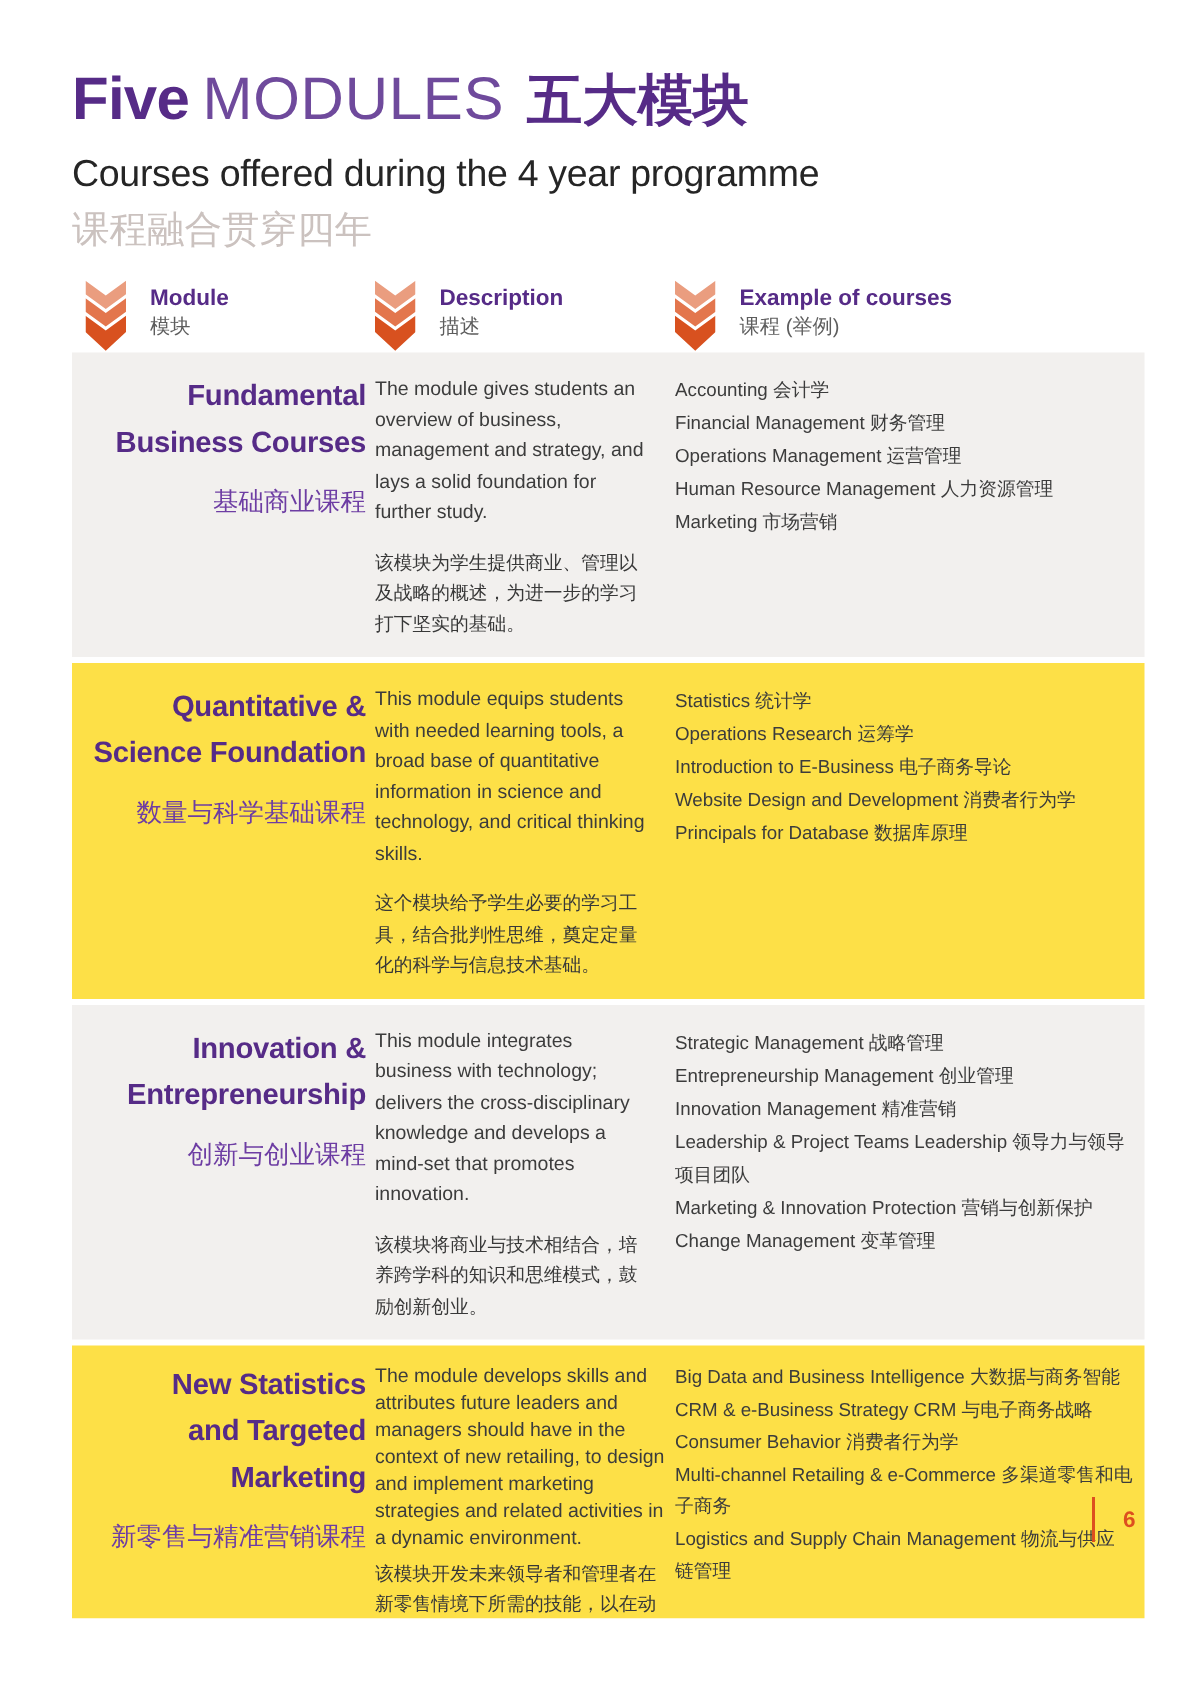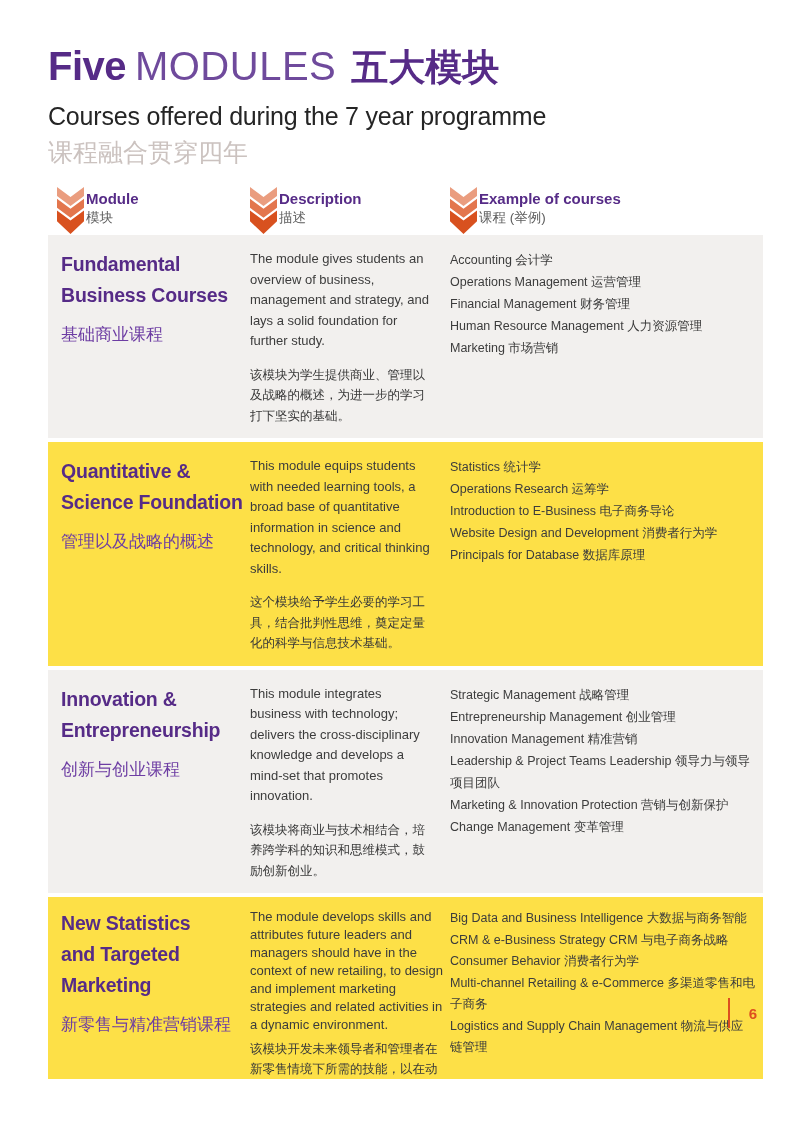--- a/index.html
+++ b/index.html
@@ -17,41 +17,41 @@
   .title .t-light { color:#6F4A9C; font-weight:400; font-size:40px; letter-spacing:0.5px; }
   .title .t-cn { color:#562B87; font-weight:700; font-size:37px; margin-left:6px; }
   .subtitle-en { margin-top:16px; font-size:25px; font-weight:500; color:#252525; letter-spacing:-0.2px; }
   .subtitle-cn { margin-top:5px; font-size:25px; font-weight:400; color:#CBC2BF; }
 
   
   .thead {
     margin-top:18px; width:715px;
     display:grid; grid-template-columns:202px 200px 1fr;
   }
-  .hcell { display:flex; align-items:flex-start; gap:2px; }
+  .hcell { display:flex; align-items:flex-start; gap:16px; }
   .hcell.first { padding-left:9px; }
   .chev { width:27px; height:47px; flex:0 0 auto; }
   .hlabels { padding-top:2px; }
   .h-en { color:#562B87; font-weight:700; font-size:15px; line-height:19px; }
   .h-cn { color:#5D5D5D; font-size:13.5px; line-height:19px; }
 
   
   .rows { margin-top:1px; width:715px; }
   .row {
     display:grid; grid-template-columns:202px 200px 1fr;
     margin-bottom:4px; padding-top:14px; padding-bottom:12px;
   }
   .row.bg-gray  { background:#F2F0EE; }
   .row.bg-peach { background:#fde047; }
   .row.r1 { min-height:154px; }
   .row.r2 { min-height:153px; }
   .row.r3 { min-height:156px; }
   .row.r4 { min-height:161px; padding-top:11px; }
 
-  .cell-module { padding-left:13px; padding-right:6px; }
+  .cell-module { padding-left:13px; padding-right:6px;text-align:right; }
   .module-line { color:#562B87; font-weight:800; font-size:19.5px; line-height:31px; letter-spacing:-0.2px; }
   .module-cn  { color:#6D3DA3; font-size:17px; line-height:26px; margin-top:11px; }
 
   .cell-desc { padding-right:14px; }
   .desc-en { color:#3C3C3C; font-size:13px; font-weight:500; line-height:20.5px; }
   .desc-cn { color:#383838; font-size:12.5px; font-weight:500; line-height:20.5px; margin-top:13px; }
   .row.r4 .cell-desc { padding-right:4px; }
   .row.r4 .desc-en { line-height:18px; }
   .row.r4 .desc-cn { margin-top:5px; line-height:20px; }
 
@@ -73,21 +73,21 @@
 <body>
 
 <div class="page">
   <div class="content">
 
     <h1 class="title">
       <span class="t-bold">Five</span>
       <span class="t-light">MODULES</span>
       <span class="t-cn">五大模块</span>
     </h1>
-    <div class="subtitle-en">Courses offered during the 7 year programme</div>
+    <div class="subtitle-en">Courses offered during the 4 year programme</div>
     <div class="subtitle-cn">课程融合贯穿四年</div>
 
     <div class="thead">
       <div class="hcell first">
         <svg class="chev" viewBox="0 0 30 52">
           <polygon points="0,0 15,11 30,0 30,10 15,21 0,10" fill="#EA9D7F"></polygon>
           <polygon points="0,13 15,24 30,13 30,23 15,34 0,23" fill="#E3764D"></polygon>
           <polygon points="0,26 15,37 30,26 30,38 15,52 0,38" fill="#D8511F"></polygon>
         </svg>
         <div class="hlabels">
@@ -126,32 +126,32 @@
           <div class="module-line">Fundamental</div>
           <div class="module-line">Business Courses</div>
           <div class="module-cn">基础商业课程</div>
         </div>
         <div class="cell-desc">
           <p class="desc-en">The module gives students an overview of business, management and strategy, and lays a solid foundation for further study.</p>
           <p class="desc-cn">该模块为学生提供商业、管理以及战略的概述，为进一步的学习打下坚实的基础。</p>
         </div>
         <div class="cell-ex">
           <div class="ex-item">Accounting 会计学</div>
+          <div class="ex-item">Financial Management 财务管理</div>
           <div class="ex-item">Operations Management 运营管理</div>
-          <div class="ex-item">Financial Management 财务管理</div>
           <div class="ex-item">Human Resource Management 人力资源管理</div>
           <div class="ex-item">Marketing 市场营销</div>
         </div>
       </section>
 
       <section class="row r2 bg-peach">
         <div class="cell-module">
           <div class="module-line">Quantitative &amp;</div>
           <div class="module-line">Science Foundation</div>
-          <div class="module-cn">管理以及战略的概述</div>
+          <div class="module-cn">数量与科学基础课程</div>
         </div>
         <div class="cell-desc">
           <p class="desc-en">This module equips students with needed learning tools, a broad base of quantitative information in science and technology, and critical thinking skills.</p>
           <p class="desc-cn">这个模块给予学生必要的学习工具，结合批判性思维，奠定定量化的科学与信息技术基础。</p>
         </div>
         <div class="cell-ex">
           <div class="ex-item">Statistics 统计学</div>
           <div class="ex-item">Operations Research 运筹学</div>
           <div class="ex-item">Introduction to E-Business 电子商务导论</div>
           <div class="ex-item">Website Design and Development 消费者行为学</div>

